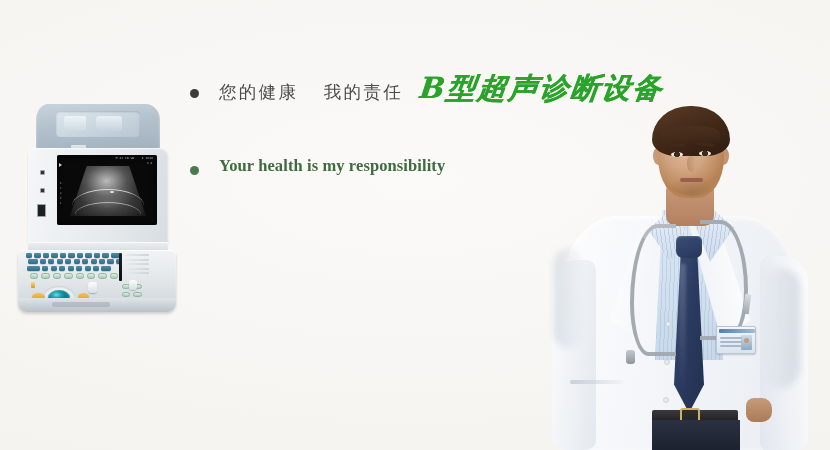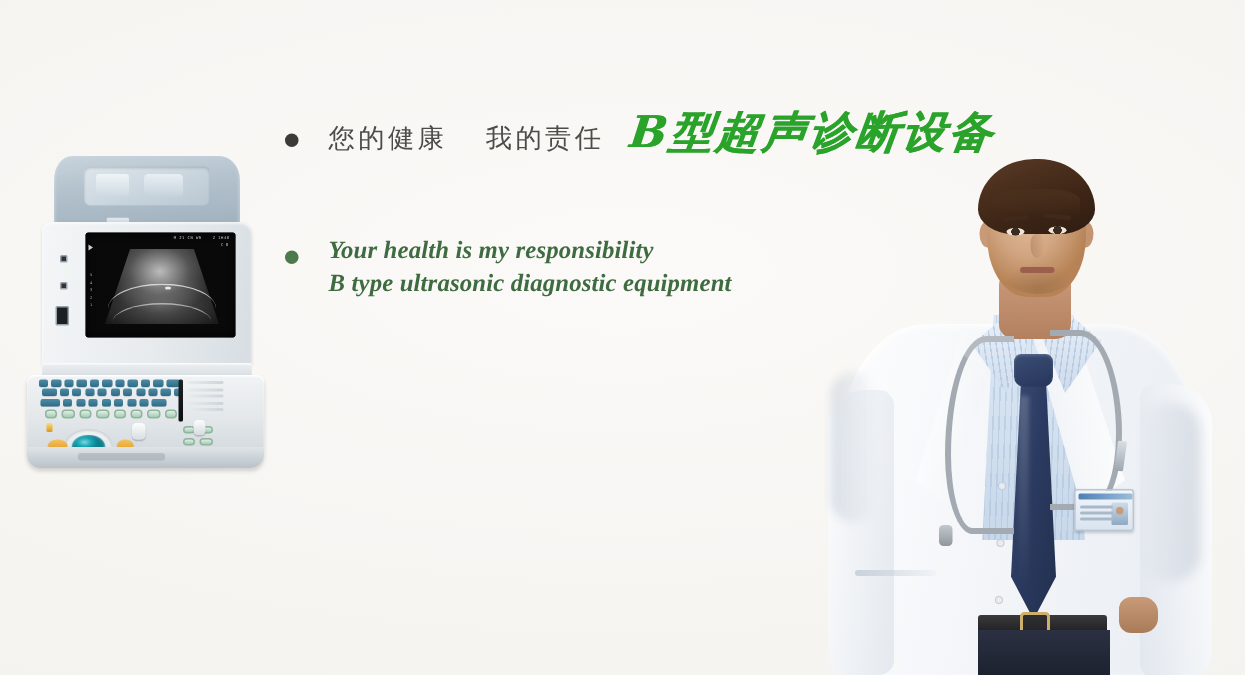--- a/index.html
+++ b/index.html
@@ -44,21 +44,21 @@
     font-weight:bold;
     letter-spacing:2px;
     white-space:pre;
     font-family:"DejaVu Serif", serif;
     transform:skewX(-7deg);
     display:inline-block;
     text-shadow:0.5px 0 0 #2aa32a;
     line-height:1;
   }
 
-  .row2 { margin-top:52px;font-style:italic; }
+  .row2 { margin-top:52px; }
   .en-block { margin-left:20px; }
   .en-line {
     font-size:16.5px;
     font-weight:bold;
     color:#3e6b3f;
     line-height:22px;
     white-space:pre;
     letter-spacing:0.1px;
   }
 
@@ -568,21 +568,20 @@
   <div class="copy">
     <div class="row row1">
       <span class="bullet dark"></span>
       <span class="cn-slogan">您的健康  我的责任</span>
       <span class="cn-title">B型超声诊断设备</span>
     </div>
     <div class="row row2">
       <span class="bullet green"></span>
       <div class="en-block">
         <div class="en-line">Your health is my responsibility</div>
-        <div class="en-line">B type ultrasonic diagnostic equipment</div>
       </div>
     </div>
   </div>
 
   <div class="doctor">
     <div class="coat"></div>
     <div class="shade-l"></div>
     <div class="shade-r"></div>
 
     <div class="shirt"></div>

